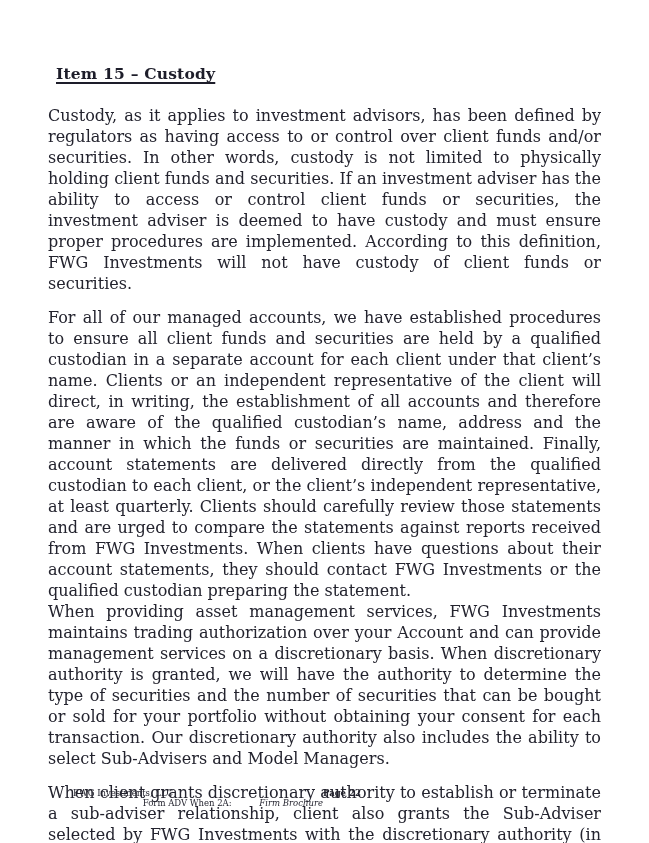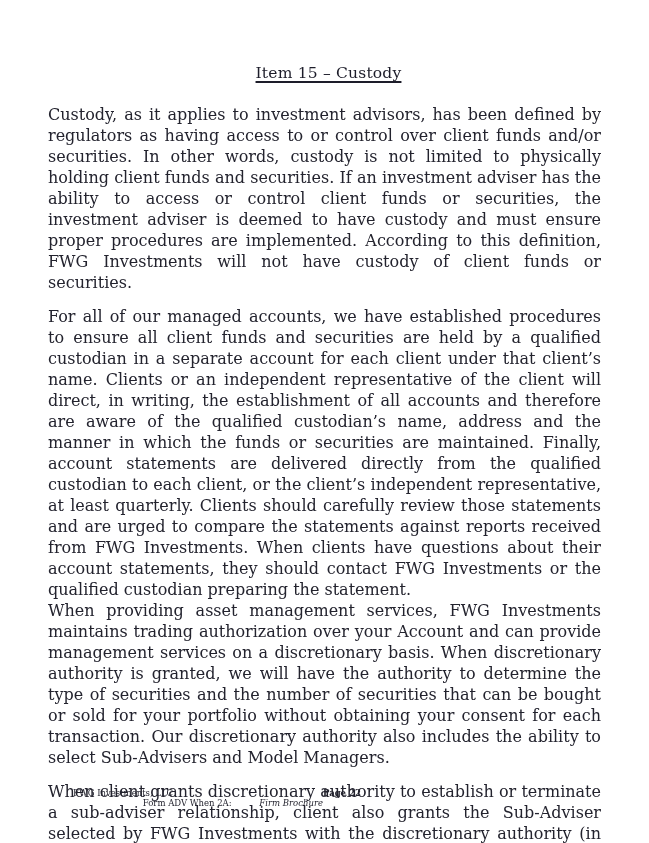--- a/index.html
+++ b/index.html
@@ -17,28 +17,27 @@
     overflow: hidden;
   }
   .content {
     position: absolute;
     left: 48px;
     right: 48px;
     top: 64px;
   }
   .section-heading {
     font-size: 15.5px;
-    font-weight: normal;
+    font-weight: bold;
     color: #1d1d2a;
     text-decoration: underline;
     text-decoration-thickness: 1.5px;
     text-underline-offset: 3px;
     letter-spacing: 0.2px;
     margin: 0 0 22px 8px;
-    text-align: center;
   }
   .section + .section .section-heading {
     margin-top: 28px;
   }
   .body-paragraph {
     font-size: 16px;
     line-height: 21px;
     text-align: justify;
     margin: 0 0 13px 0;
   }

